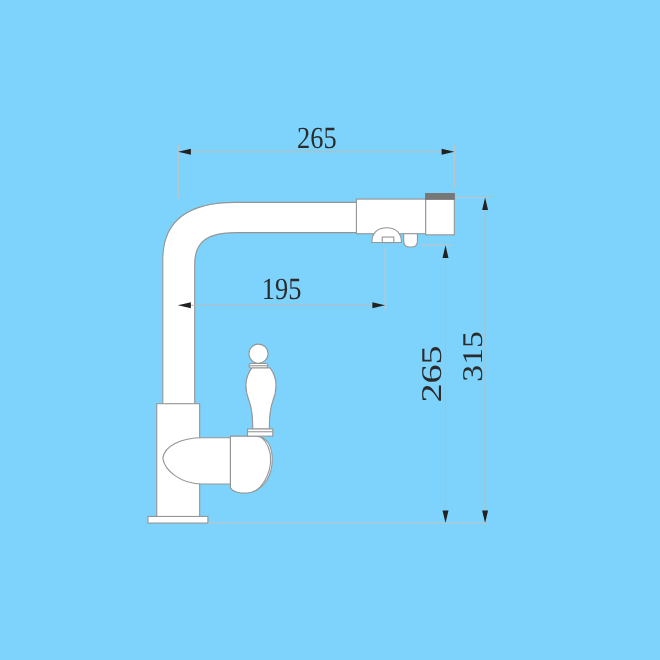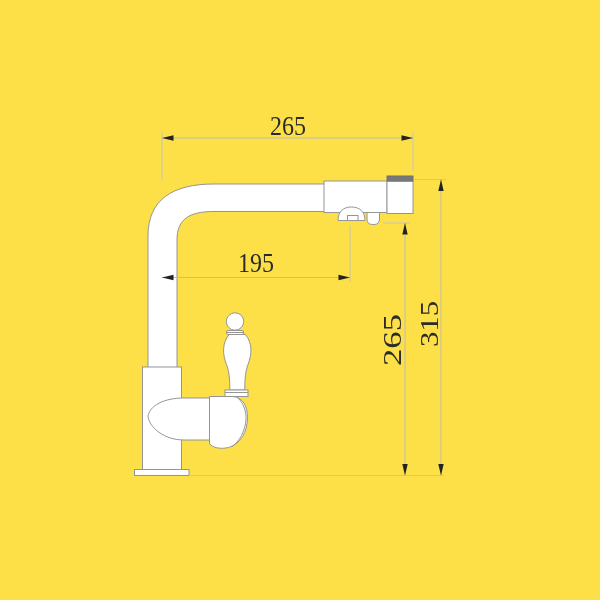--- a/index.html
+++ b/index.html
@@ -8,21 +8,21 @@
     background: #ffffff;
     width: 600px;
     height: 600px;
     overflow: hidden;
     font-family: "Liberation Serif", serif;
   }
   .canvas-wrap {
     position: relative;
     width: 600px;
     height: 600px;
-    background: #fde047;
+    background: #7dd3fc;
   }
   svg { display: block; }
   .outline {
     fill: #ffffff;
     stroke: #959595;
     stroke-width: 1;
   }
   .outline-open {
     fill: none;
     stroke: #959595;

